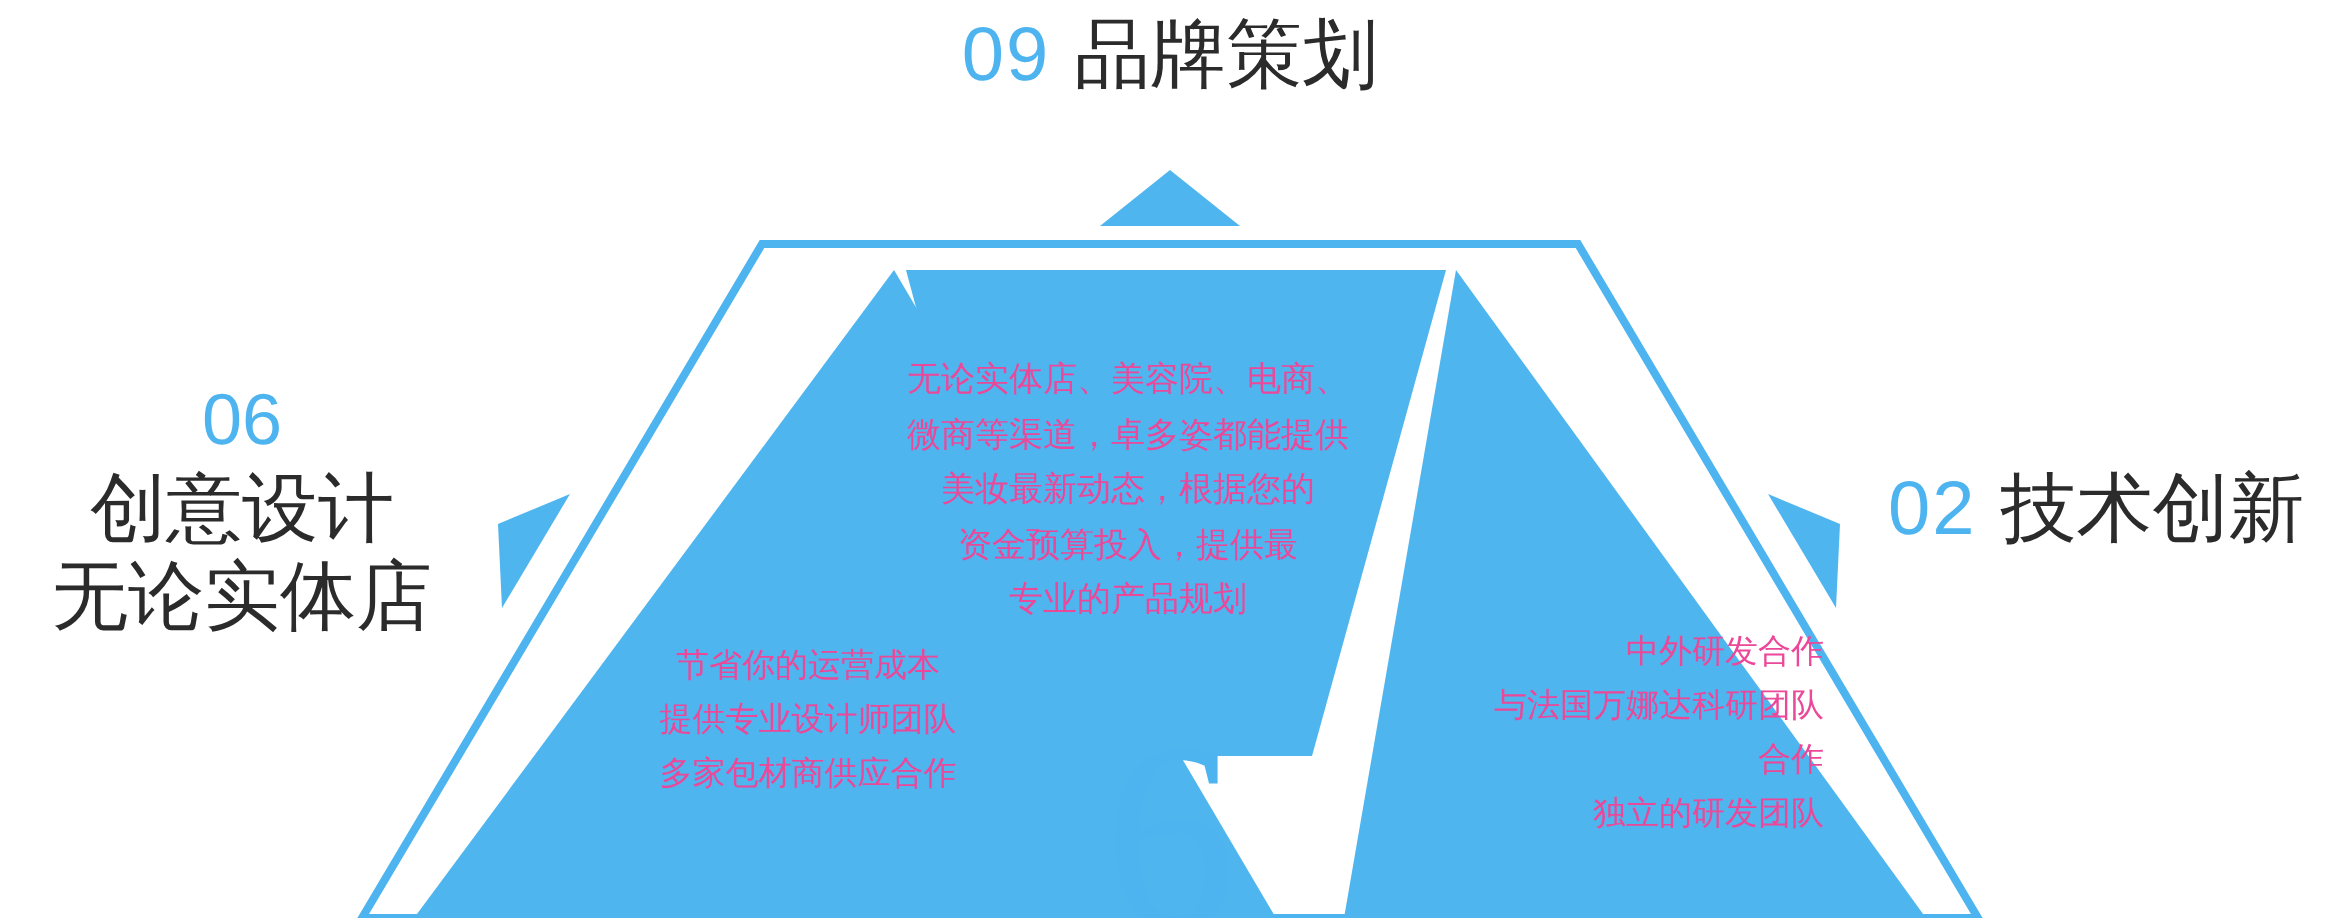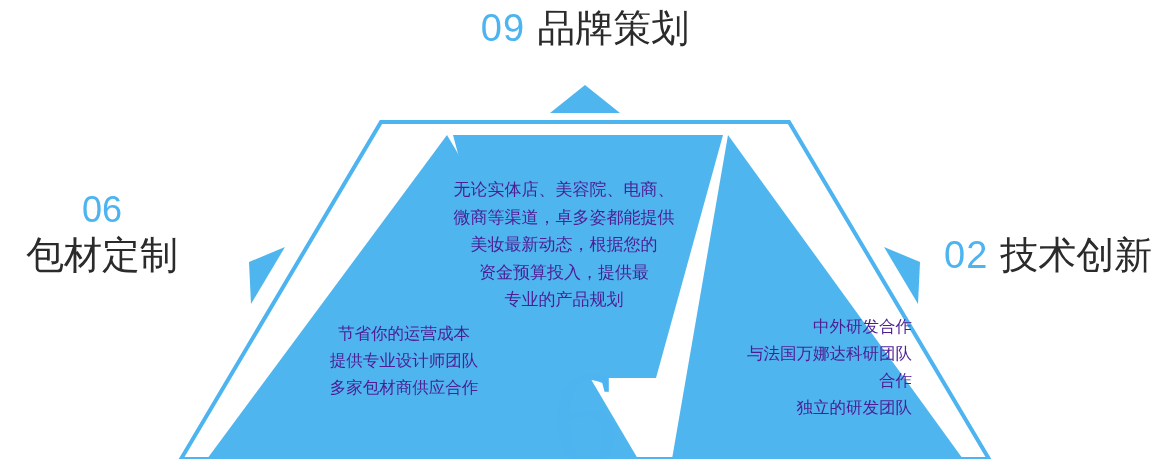--- a/index.html
+++ b/index.html
@@ -67,21 +67,21 @@
     left: 944px;
     top: 233px;
     font-size: 38px;
     text-align: center;
   }
   #label-right .num { margin-right: 12px; letter-spacing: 1px; }
 
   
   .body-text {
     position: absolute;
-    color: #4c1d95;
+    color: #ec4899;
     font-size: 17px;
     line-height: 1.62;
     white-space: pre-line;
   }
   #text-center {
     left: 418px;
     top: 176px;
     width: 292px;
     text-align: center;
   }
@@ -154,20 +154,21 @@
 与法国万娜达科研团队
 合作
 独立的研发团队</div>
 
   <div class="label" id="label-top">
     <span class="num">09</span><span>品牌策划</span>
   </div>
 
   <div class="label" id="label-left">
     <span class="num">06</span>
-    <span class="l2">包材定制</span>
+    <span class="l1">创意设计</span>
+    <span class="l2">无论实体店</span>
   </div>
 
   <div class="label" id="label-right">
     <span class="num">02</span><span>技术创新</span>
   </div>
 
 </div>
 
 </body></html>

